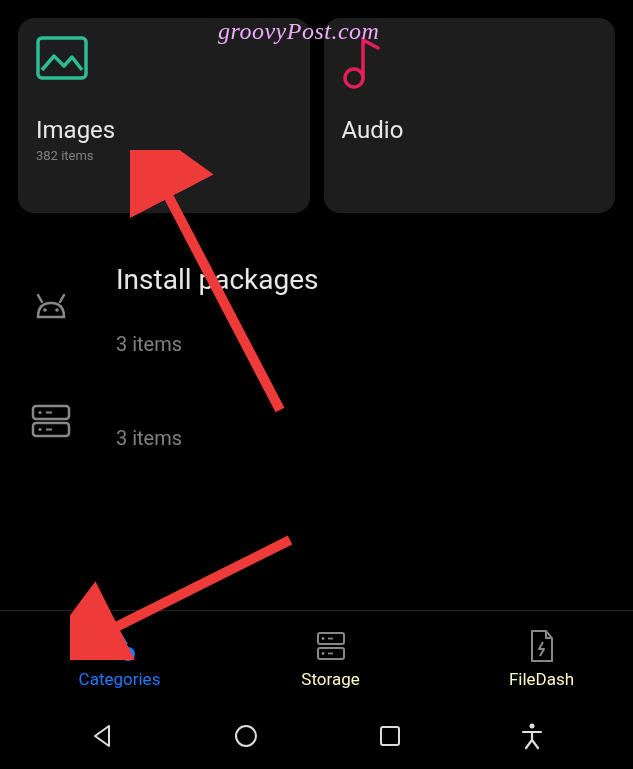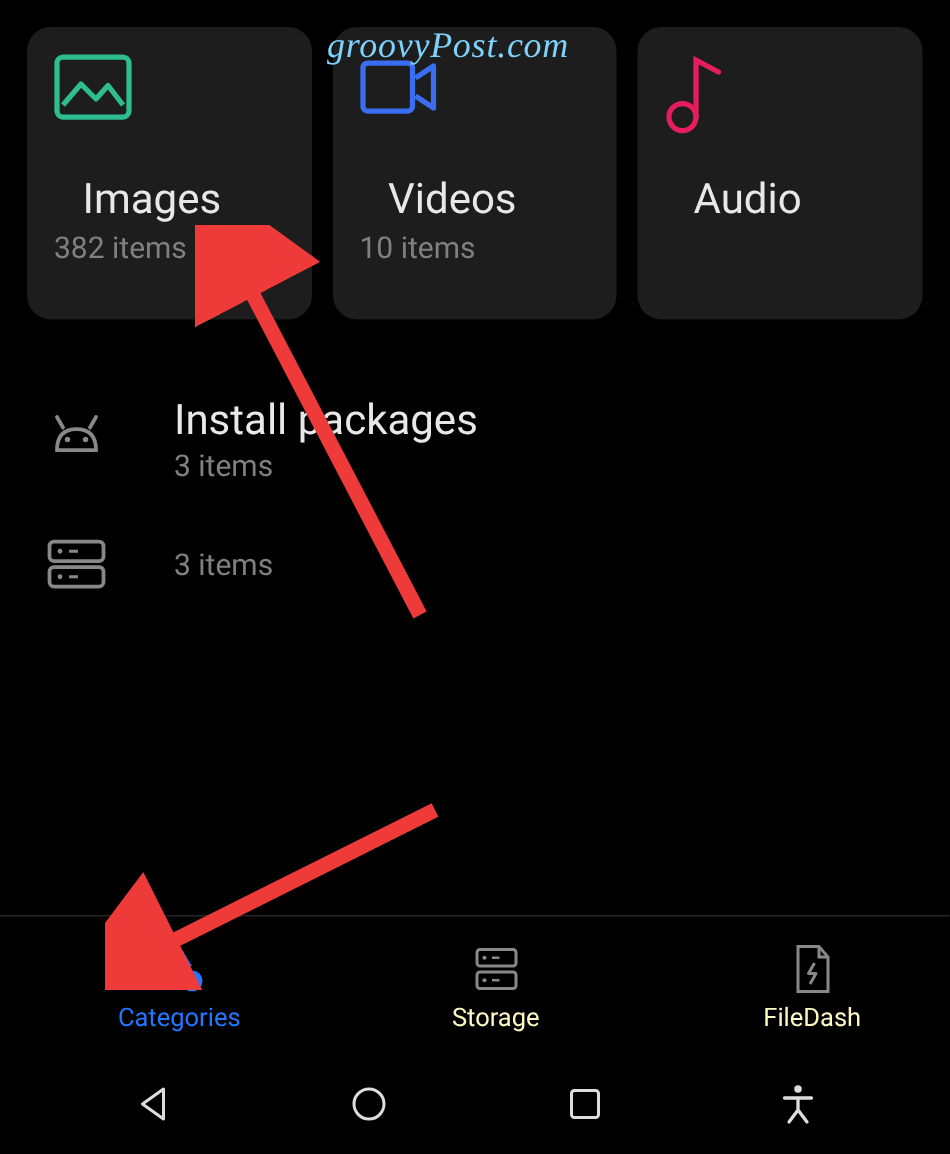--- a/index.html
+++ b/index.html
@@ -25,28 +25,27 @@
       display: flex;
       flex-direction: column;
       min-height: 195px;
     }
     .card .icon-slot {
       height: 80px;
       display: flex;
       align-items: flex-start;
     }
     .card .title {
-      font-size: 28px;
+      font-size: 24px;
       font-weight: 400;
       color: #e8e8e8;
       margin-bottom: 4px;
-      margin-left: 19px;
     }
     .card .subtitle {
-      font-size: 20px;
+      font-size: 13px;
       color: #808080;
     }
     .list {
       padding: 14px 0;
     }
     .list-item {
       display: flex;
       align-items: center;
       padding: 18px 26px;
       gap: 40px;
@@ -61,20 +60,21 @@
       flex-direction: column;
     }
     .list-item .title {
       font-size: 28px;
       color: #e8e8e8;
       margin-bottom: 2px;
     }
     .list-item .subtitle {
       font-size: 20px;
       color: #808080;
+      margin-top: 34px;
     }
     .bottom-tabs {
       position: absolute;
       bottom: 63px;
       left: 0;
       right: 0;
       height: 96px;
       background: #000;
       border-top: 1px solid #262626;
       display: flex;
@@ -103,21 +103,21 @@
       justify-content: space-around;
       padding: 0 30px;
     }
     .watermark {
       position: absolute;
       top: 18px;
       left: 218px;
       font-family: Georgia, serif;
       font-style: italic;
       font-size: 24px;
-      color: #7dd3fc;
+      color: #f0abfc;
       pointer-events: none;
       letter-spacing: 0.5px;
     }
     .arrow {
       position: absolute;
       pointer-events: none;
     }
   </style>
 </head>
 <body>
@@ -127,30 +127,20 @@
     <div class="icon-slot">
       <svg width="52" height="44" viewBox="0 0 52 44" fill="none">
         <rect x="2" y="2" width="48" height="40" rx="4" stroke="#2dbd90" stroke-width="3.5"></rect>
         <path d="M6 34 L18 20 L28 30 L36 21 L46 34" stroke="#2dbd90" stroke-width="3.5" fill="none" stroke-linejoin="round"></path>
       </svg>
     </div>
     <div class="title">Images</div>
     <div class="subtitle">382 items</div>
   </div>
 
-  <div class="card">
-    <div class="icon-slot">
-      <svg width="52" height="44" viewBox="0 0 52 44" fill="none">
-        <rect x="2" y="6" width="33" height="32" rx="3" stroke="#3a6df0" stroke-width="3.5"></rect>
-        <path d="M37 16 L49 8 L49 36 L37 28" stroke="#3a6df0" stroke-width="3.5" fill="none" stroke-linejoin="round"></path>
-      </svg>
-    </div>
-    <div class="title">Videos</div>
-    <div class="subtitle">10 items</div>
-  </div>
 
   <div class="card">
     <div class="icon-slot">
       <svg width="44" height="54" viewBox="0 0 44 54" fill="none">
         <circle cx="12" cy="42" r="9" stroke="#e61d5c" stroke-width="3.5"></circle>
         <path d="M21 42 L21 4 L36 12" stroke="#e61d5c" stroke-width="3.5" fill="none" stroke-linecap="round"></path>
       </svg>
     </div>
     <div class="title">Audio</div>
   </div>

